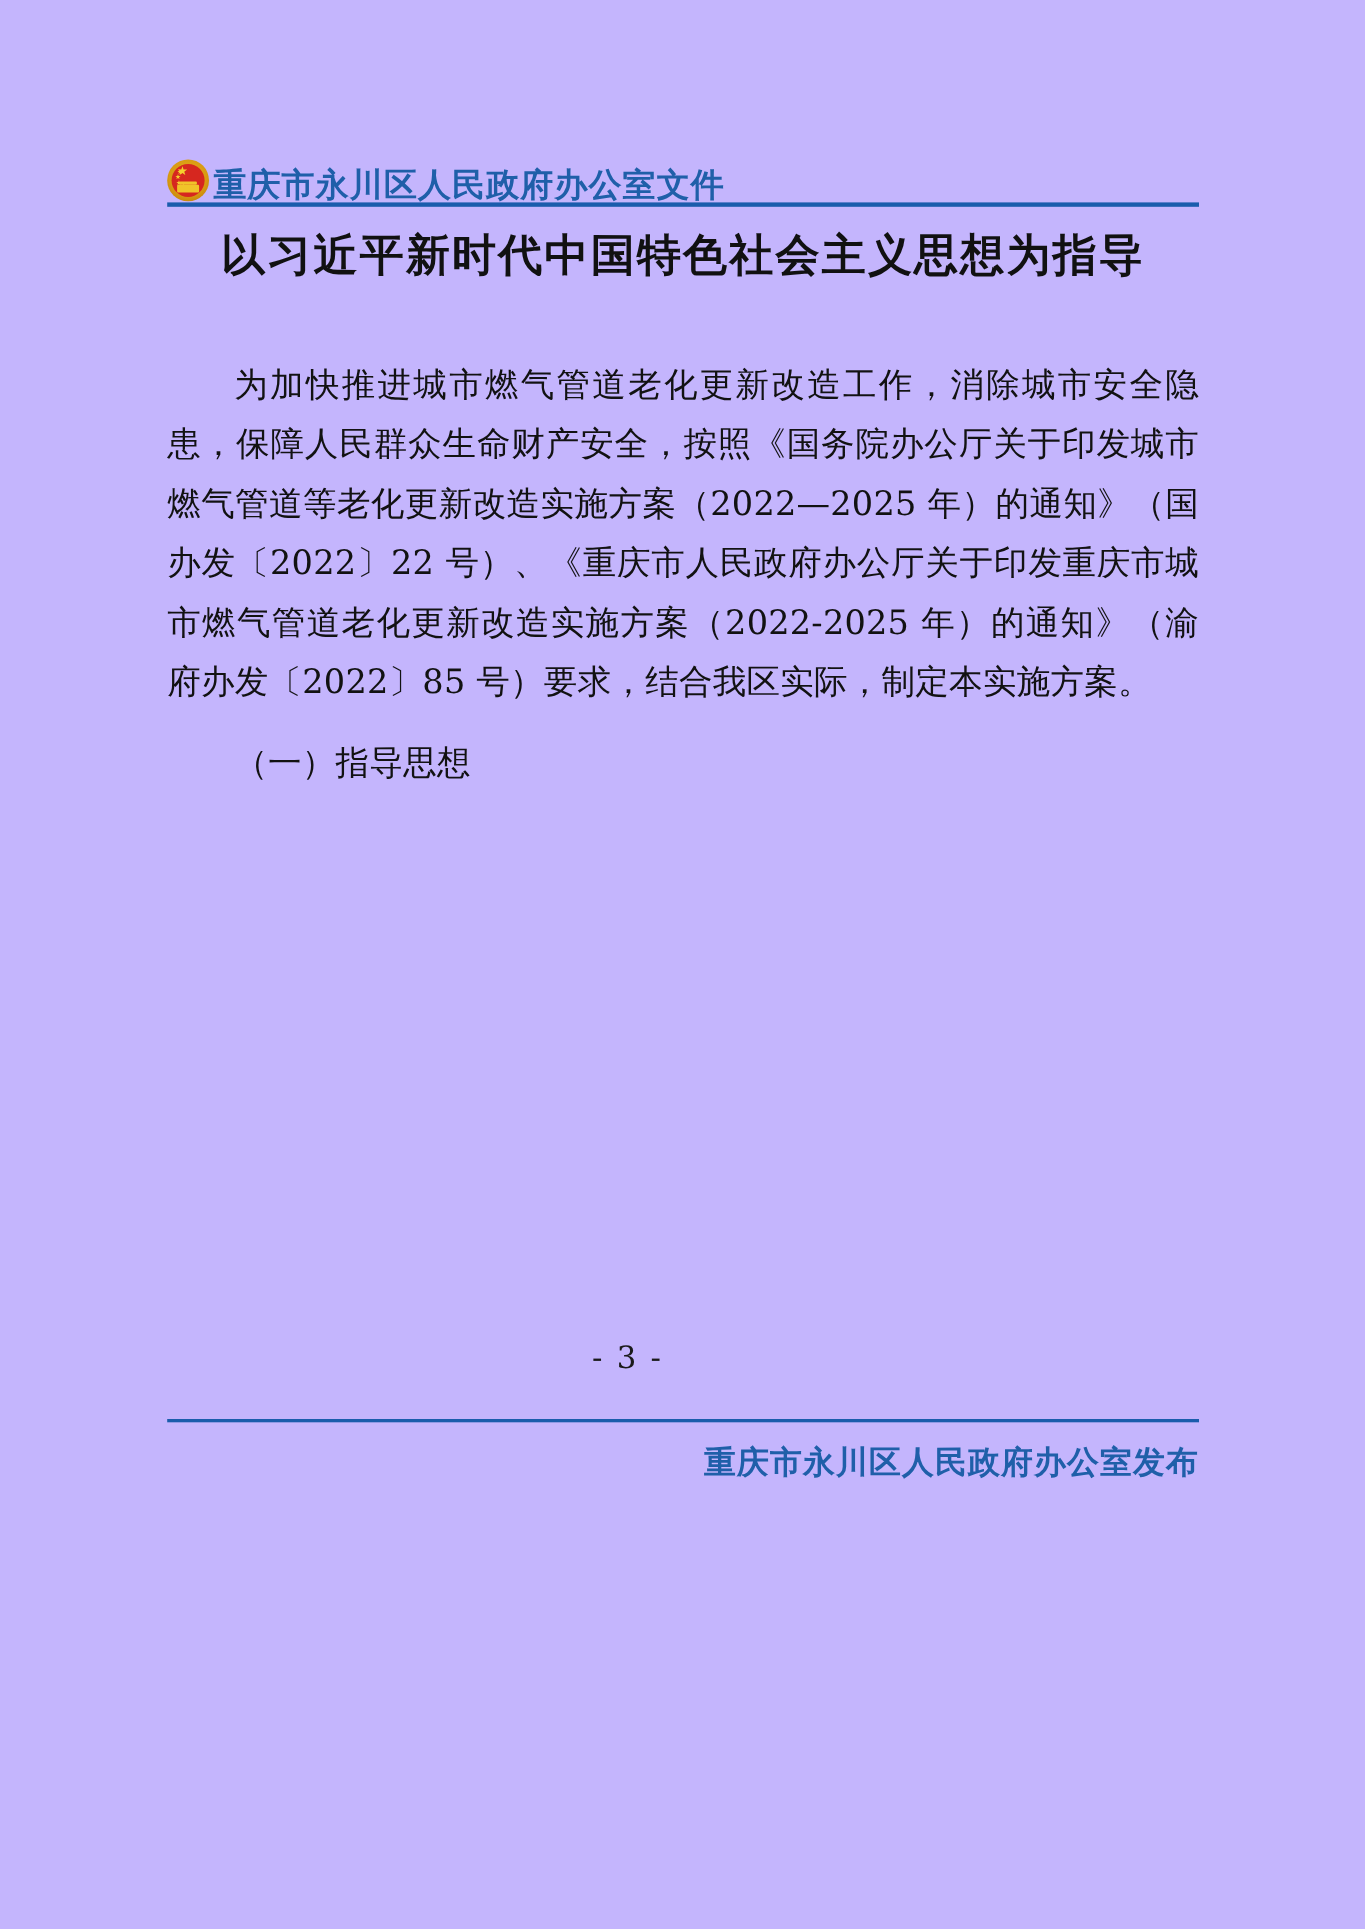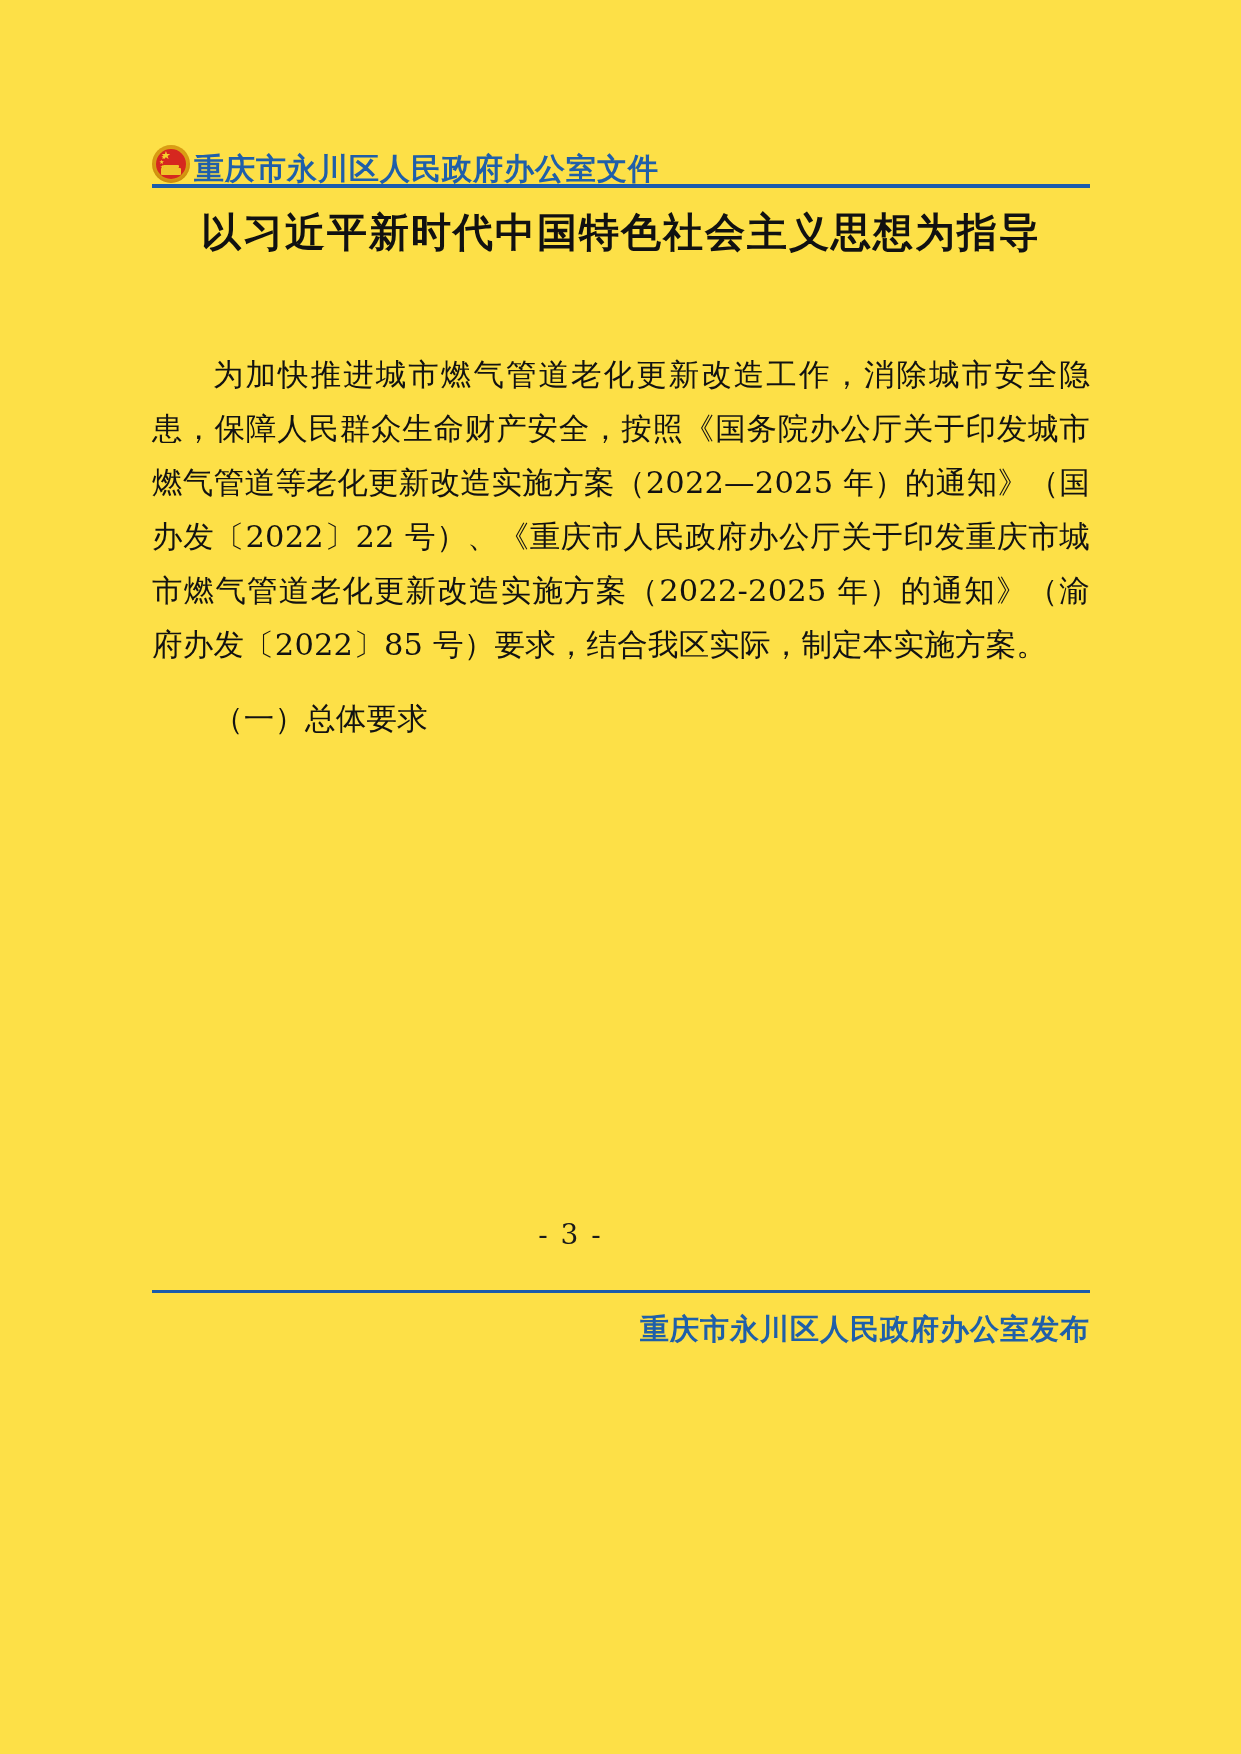--- a/index.html
+++ b/index.html
@@ -9,21 +9,21 @@
   }
   body {
     font-family: "DejaVu Serif", "Liberation Serif", serif;
     color: #000000;
   }
   .page {
     position: relative;
     width: 1241px;
     height: 1754px;
     margin: 0 auto;
-    background: #fde047;
+    background: #c4b5fd;
     overflow: hidden;
     box-sizing: border-box;
   }
 
   
   .masthead {
     position: absolute;
     left: 152px;
     top: 140px;
     width: 938px;
@@ -139,21 +139,21 @@
     letter-spacing: 2px;
     color: #111111;
     white-space: nowrap;
     line-height: 1.3;
   }
 
   
   .body-block {
     position: absolute;
     left: 152px;
-    top: 348px;
+    top: 324px;
     width: 938px;
   }
   .para {
     font-family: "DejaVu Serif", "Liberation Serif", serif;
     font-size: 30.5px;
     line-height: 54px;
     color: #121212;
     text-align: justify;
     text-align-last: left;
     letter-spacing: 0.2px;
@@ -230,21 +230,21 @@
       <div class="masthead-title">重庆市永川区人民政府办公室文件</div>
     </div>
     <div class="masthead-rule"></div>
   </div>
 
   <div class="doc-title">以习近平新时代中国特色社会主义思想为指导</div>
 
   <div class="body-block">
     <p class="para">为加快推进城市燃气管道老化更新改造工作，消除城市安全隐患，保障人民群众生命财产安全，按照《国务院办公厅关于印发城市燃气管道等老化更新改造实施方案（2022—2025 年）的通知》（国办发〔2022〕22 号）、《重庆市人民政府办公厅关于印发重庆市城市燃气管道老化更新改造实施方案（2022-2025 年）的通知》（渝府办发〔2022〕85 号）要求，结合我区实际，制定本实施方案。</p>
     <div class="gap-sm"></div>
-    <p class="heading">（一）总体要求</p>
+    <p class="heading">（一）指导思想</p>
   </div>
 
   <div class="page-number">- 3 -</div>
 
   <div class="footer-rule"></div>
   <div class="footer-text">重庆市永川区人民政府办公室发布</div>
 
 </div>
 
 </body></html>

